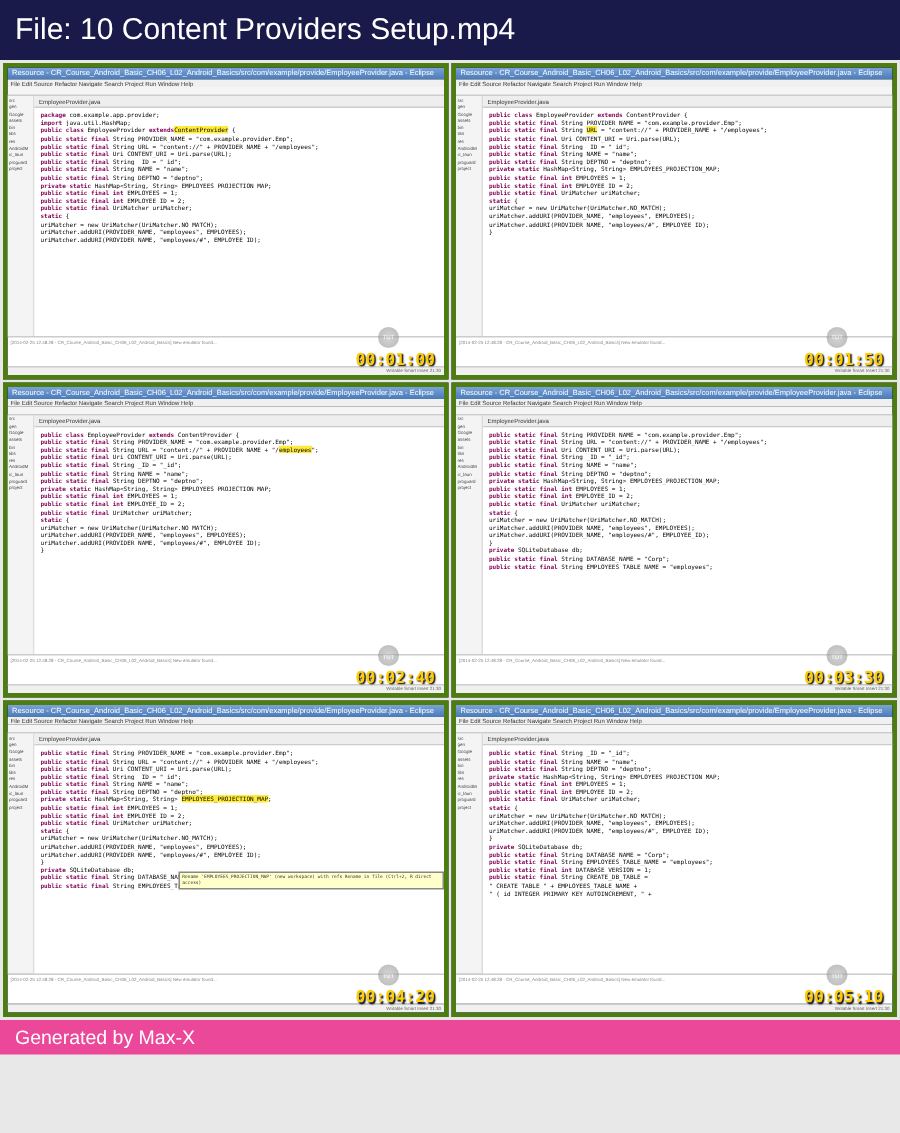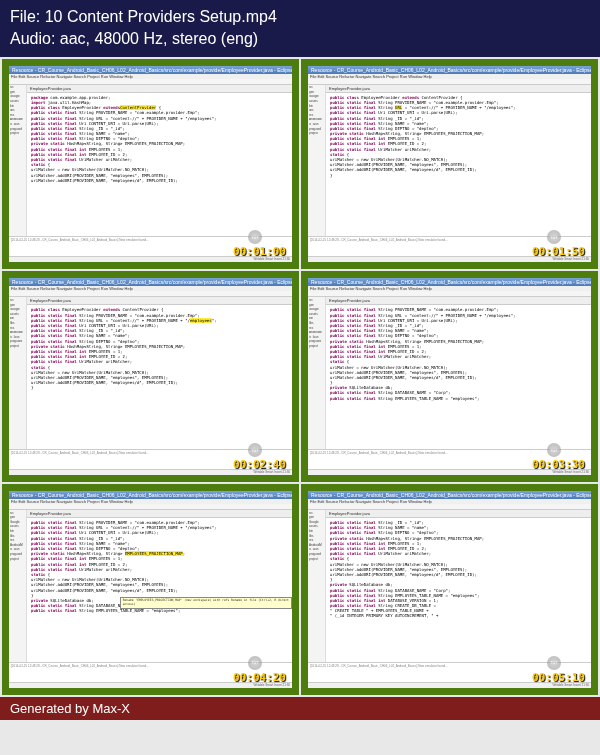--- a/index.html
+++ b/index.html
@@ -8,35 +8,35 @@
       height: 755px;
       background: #e8e8e8;
       font-family: Arial, sans-serif;
       font-size: 11px;
       overflow: hidden;
     }
     .header {
       background: #1a1a4a;
       color: #fff;
       padding: 6px 10px;
-      font-size: 16px;
+      font-size: 20px;
       line-height: 1.4;
     }
     .header-line { display: block; }
     .grid {
       display: grid;
       grid-template-columns: 1fr 1fr;
       grid-template-rows: repeat(3, 1fr);
       gap: 2px;
       padding: 2px;
       height: 640px;
     }
     .thumb {
       background: #0f172a;
-      border: 7px solid #4d7c0f;
+      border: 3px solid #4d7c0f;
       position: relative;
       overflow: hidden;
       display: flex;
       flex-direction: column;
     }
     .titlebar {
       background: linear-gradient(#7aa3d8, #4a7ab8);
       color: #fff;
       font-size: 5px;
       padding: 1px 3px;
@@ -122,21 +122,21 @@
       border-radius: 50%;
       background: radial-gradient(circle, #bbb, #888);
       opacity: 0.6;
       font-size: 4px;
       color: #fff;
       display: flex;
       align-items: center;
       justify-content: center;
     }
     .footer {
-      background: #7f1d1d;
+      background: #ec4899;
       color: #fff;
       padding: 4px 10px;
       font-size: 13px;
     }
     .status-bar {
       height: 6px;
       background: #f0f0f0;
       border-top: 1px solid #ccc;
       font-size: 3px;
       color: #666;
@@ -152,21 +152,20 @@
       top: 55%;
       left: 35%;
       color: #333;
     }
   </style>
 </head>
 <body>
 
 <div class="header">
   <span class="header-line">File: 10 Content Providers Setup.mp4</span>
-  <span class="header-line">Audio: aac, 48000 Hz, stereo (eng)</span>
 </div>
 
 <div class="grid" id="grid">
     <div class="thumb">
       <div class="titlebar">Resource - CR_Course_Android_Basic_CH06_L02_Android_Basics/src/com/example/provide/EmployeeProvider.java - Eclipse</div>
       <div class="menubar">File Edit Source Refactor Navigate Search Project Run Window Help</div>
       <div class="toolbar"></div>
       <div class="ide-body">
         <div class="sidebar">
           <div class="sidebar-item">src</div>

